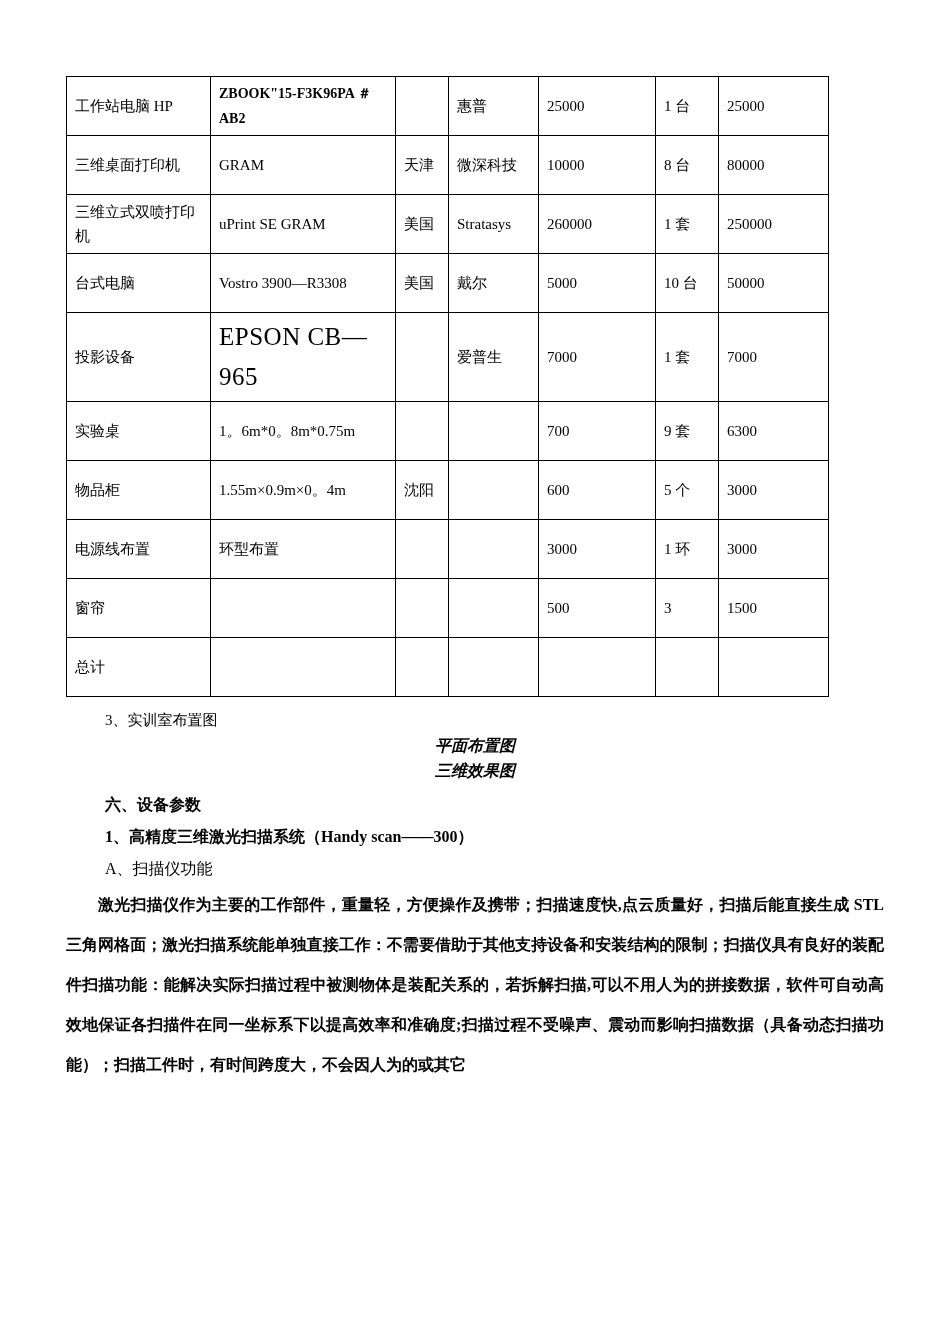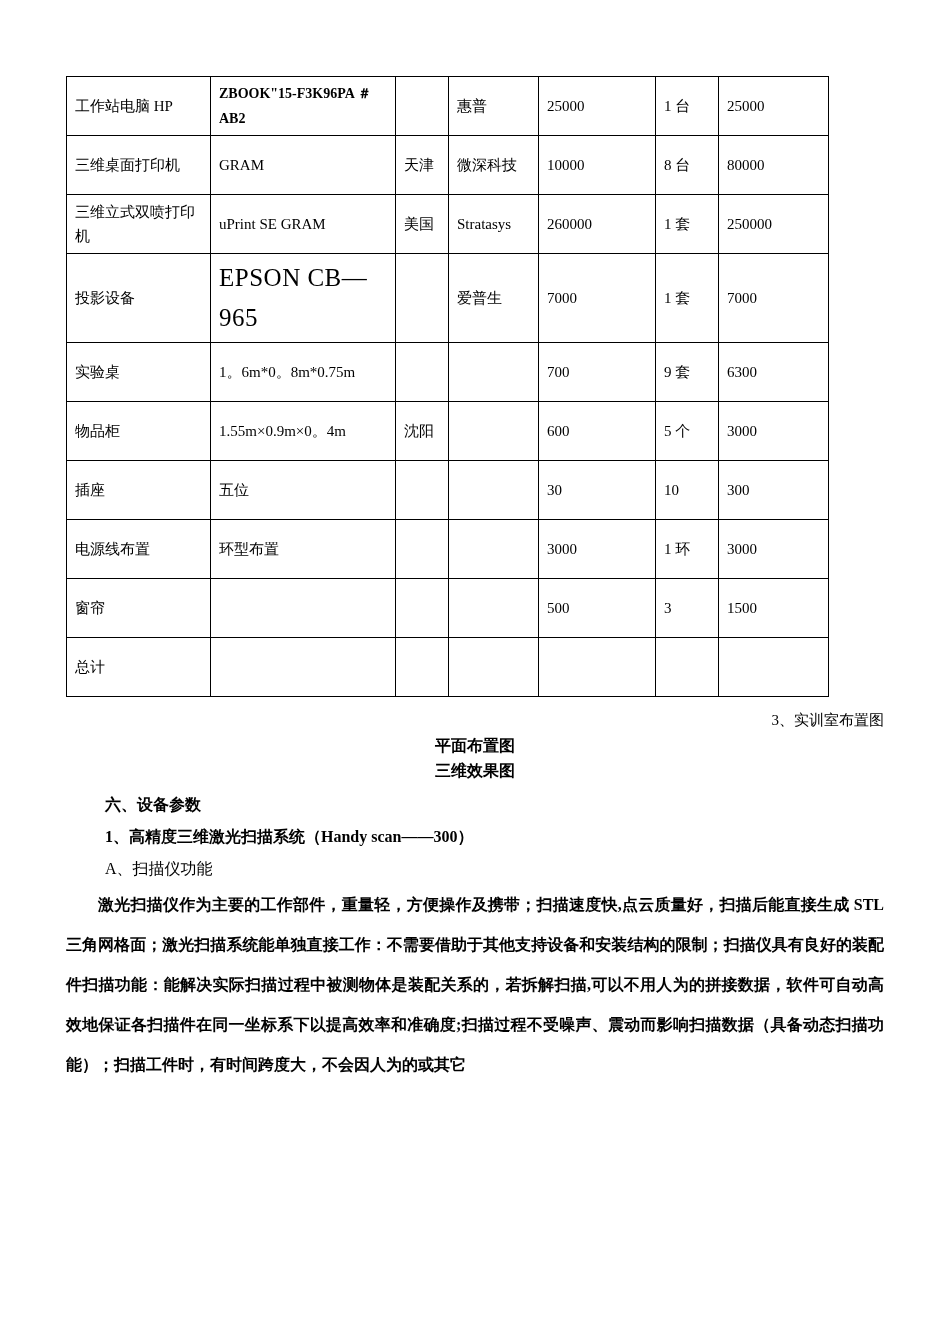--- a/index.html
+++ b/index.html
@@ -52,26 +52,26 @@
     margin: 0;
     font-size: 16px;
   }
   .indent1 {
     padding-left: 39px;
   }
   .sec3 {
     margin-top: 10px !important;
     font-size: 15px !important;
     line-height: 26px;
-    text-align: right;
   }
   .center-bold {
     text-align: center;
     font-weight: bold;
     line-height: 25px;
+    font-style: italic;
   }
   .heading-bold {
     font-weight: bold;
     line-height: 32px;
   }
   .heading-plain {
     line-height: 32px;
   }
   .params-heading {
     margin-top: 6px !important;
@@ -122,20 +122,29 @@
         <tr>
           <td>三维立式双喷打印机</td>
           <td>uPrint SE GRAM</td>
           <td>美国</td>
           <td>Stratasys</td>
           <td>260000</td>
           <td>1 套</td>
           <td>250000</td>
         </tr>
         <tr>
+          <td>台式电脑</td>
+          <td>Vostro 3900—R3308</td>
+          <td>美国</td>
+          <td>戴尔</td>
+          <td>5000</td>
+          <td>10 台</td>
+          <td>50000</td>
+        </tr>
+        <tr>
           <td>投影设备</td>
           <td class="large">EPSON CB—965</td>
           <td></td>
           <td>爱普生</td>
           <td>7000</td>
           <td>1 套</td>
           <td>7000</td>
         </tr>
         <tr>
           <td>实验桌</td>
@@ -147,29 +156,20 @@
           <td>6300</td>
         </tr>
         <tr>
           <td>物品柜</td>
           <td>1.55m×0.9m×0。4m</td>
           <td>沈阳</td>
           <td></td>
           <td>600</td>
           <td>5 个</td>
           <td>3000</td>
-        </tr>
-        <tr>
-          <td>插座</td>
-          <td>五位</td>
-          <td></td>
-          <td></td>
-          <td>30</td>
-          <td>10</td>
-          <td>300</td>
         </tr>
         <tr>
           <td>电源线布置</td>
           <td>环型布置</td>
           <td></td>
           <td></td>
           <td>3000</td>
           <td>1 环</td>
           <td>3000</td>
         </tr>

